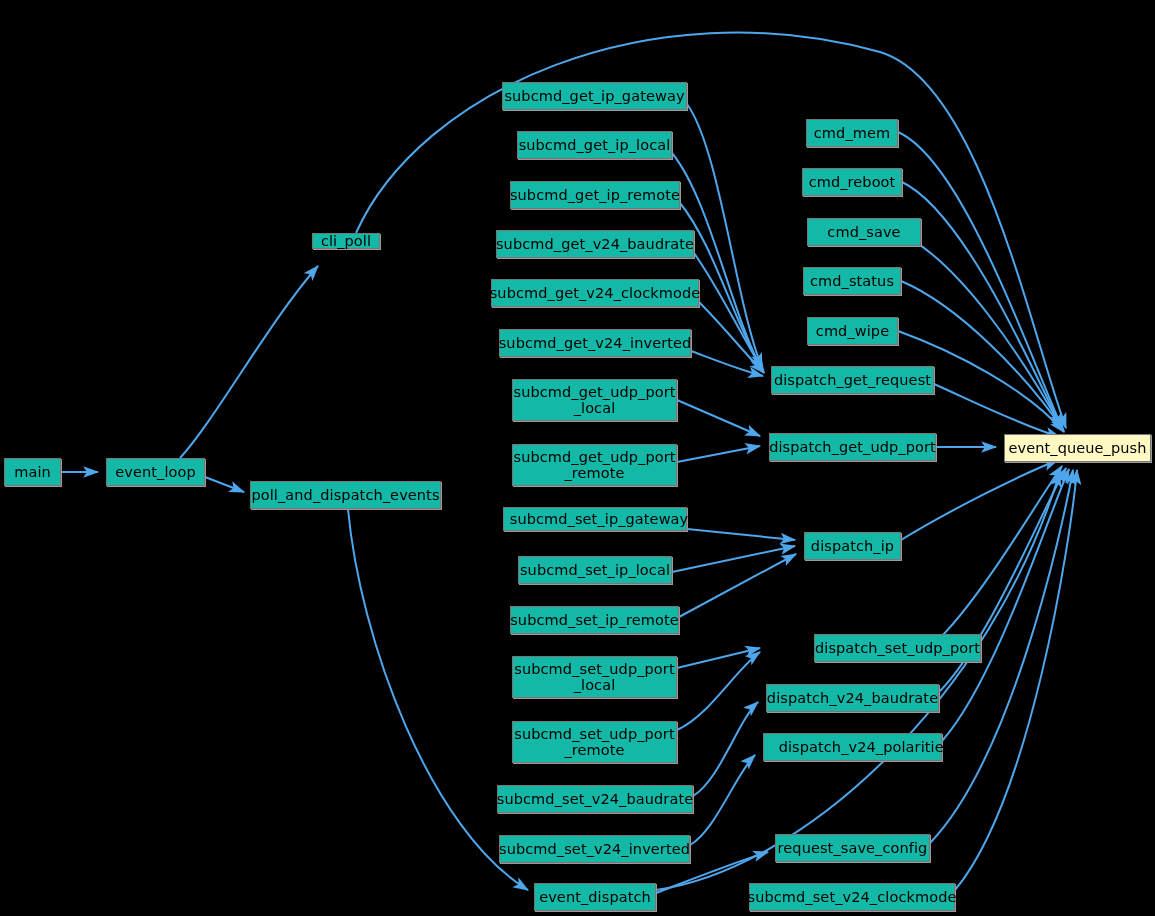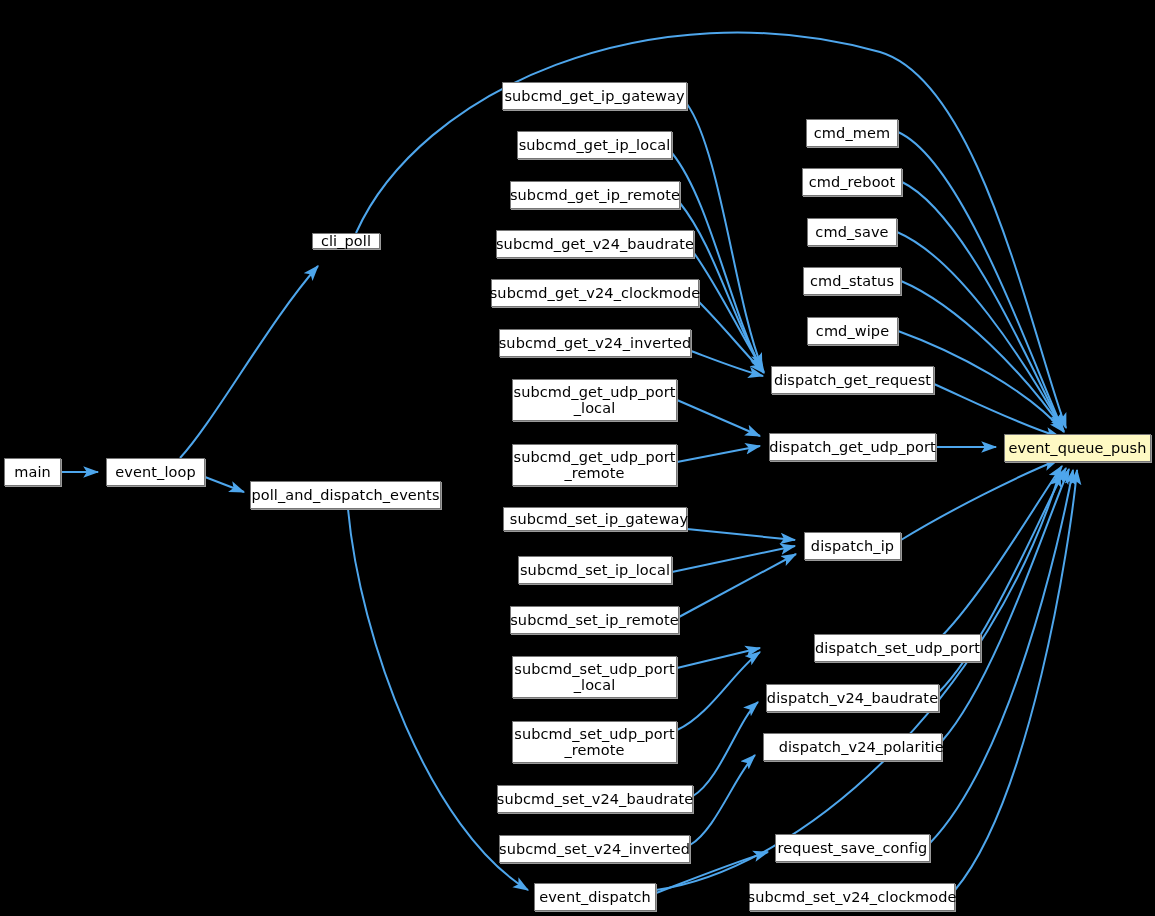--- a/index.html
+++ b/index.html
@@ -1,19 +1,19 @@
 <!DOCTYPE html>
 <html><head>
 <meta charset="utf-8">
 <style>
   html,body{margin:0;padding:0;background:#000;}
   #canvas-wrap{position:relative;width:1155px;height:916px;background:#000;overflow:hidden;
     font-family:"DejaVu Sans","Liberation Sans",sans-serif;}
   svg.edges{position:absolute;left:0;top:0;width:1155px;height:916px;}
-  .node{position:absolute;box-sizing:border-box;background:#ffffff;border:1px solid #767676;
+  .node{position:absolute;box-sizing:border-box;background:#14b8a6;border:1px solid #767676;
     display:flex;align-items:center;justify-content:center;text-align:center;
     color:#000;font-size:14.5px;line-height:1.12;letter-spacing:0.1px;
     box-shadow:1px 1px 0 0 #9a9a9a;white-space:pre;}
   .node.highlight{background:#fef9c3;}
   .node span{pointer-events:none;}
 </style>
 </head>
 <body>
 
 <div id="canvas-wrap">
@@ -83,21 +83,21 @@
       <div class="node" style="left: 510px; top: 606px; width: 169px; height: 28px;"><span>subcmd_set_ip_remote</span></div>
       <div class="node" style="left: 512px; top: 656px; width: 165px; height: 42px;"><span>subcmd_set_udp_port
 _local</span></div>
       <div class="node" style="left: 512px; top: 721px; width: 165px; height: 42px;"><span>subcmd_set_udp_port
 _remote</span></div>
       <div class="node" style="left: 497px; top: 785px; width: 196px; height: 28px;"><span>subcmd_set_v24_baudrate</span></div>
       <div class="node" style="left: 499px; top: 835px; width: 191px; height: 28px;"><span>subcmd_set_v24_inverted</span></div>
       <div class="node" style="left: 534px; top: 883px; width: 122px; height: 28px;"><span>event_dispatch</span></div>
       <div class="node" style="left: 806px; top: 119px; width: 92px; height: 28px;"><span>cmd_mem</span></div>
       <div class="node" style="left: 802px; top: 168px; width: 100px; height: 28px; text-align: right;"><span>cmd_reboot</span></div>
-      <div class="node" style="left: 807px; top: 218px; width: 90px; height: 28px;"><span>cmd_save</span></div>
+      <div class="node" style="left: 807px; top: 218px; width: 114px; height: 28px;"><span>cmd_save</span></div>
       <div class="node" style="left: 803px; top: 267px; width: 98px; height: 28px;"><span>cmd_status</span></div>
       <div class="node" style="left: 807px; top: 317px; width: 91px; height: 28px;"><span>cmd_wipe</span></div>
       <div class="node" style="left: 771px; top: 366px; width: 163px; height: 28px;"><span>dispatch_get_request</span></div>
       <div class="node" style="left: 769px; top: 433px; width: 167px; height: 28px;"><span>dispatch_get_udp_port</span></div>
       <div class="node" style="left: 804px; top: 532px; width: 97px; height: 28px;"><span>dispatch_ip</span></div>
       <div class="node" style="left: 769px; top: 634px; width: 167px; height: 28px; margin-left: 45px;"><span>dispatch_set_udp_port</span></div>
       <div class="node" style="left: 766px; top: 684px; width: 173px; height: 28px; align-items: center;"><span>dispatch_v24_baudrate</span></div>
       <div class="node" style="left: 763px; top: 733px; width: 179px; height: 28px; padding-left: 25px;"><span>dispatch_v24_polarities</span></div>
       <div class="node" style="left: 775px; top: 834px; width: 155px; height: 28px;"><span>request_save_config</span></div>
       <div class="node" style="left: 749px; top: 883px; width: 206px; height: 28px;"><span>subcmd_set_v24_clockmode</span></div>

